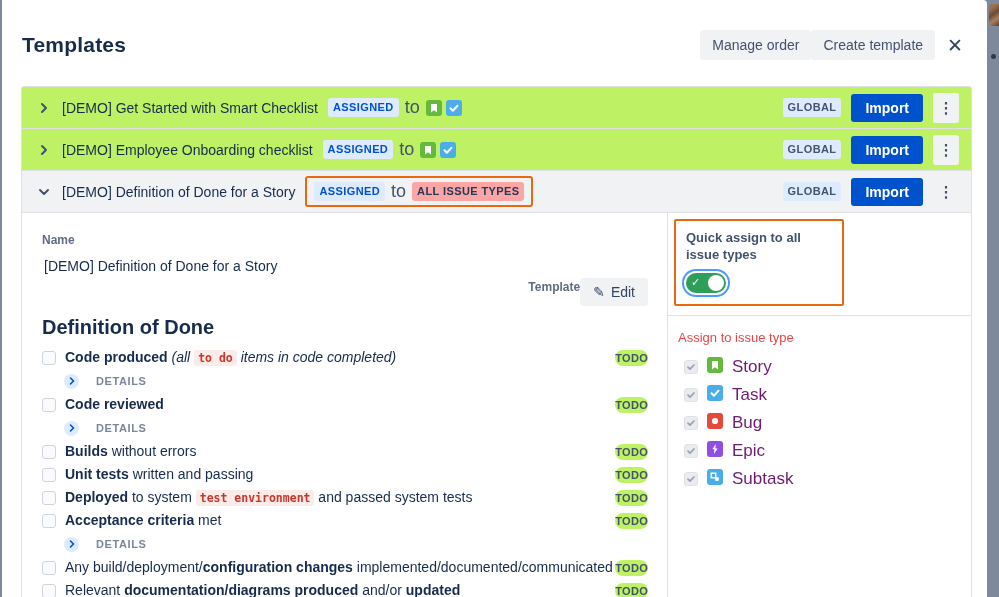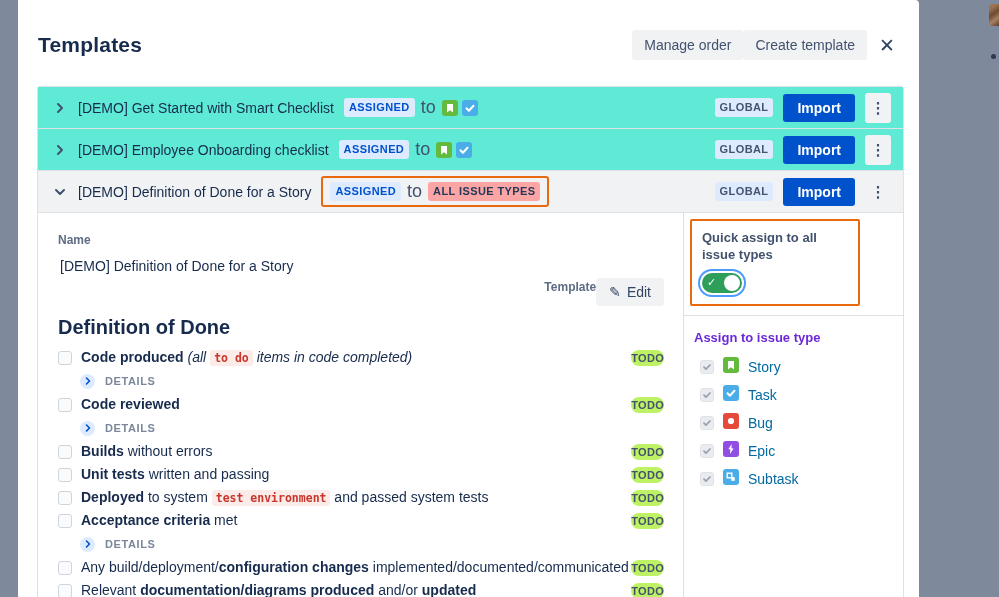--- a/index.html
+++ b/index.html
@@ -8,37 +8,37 @@
     font-family:"Liberation Sans","DejaVu Sans",sans-serif;
     background:#7E8A9C;
     position:relative;
     color:#172B4D;
   }
   
   .backdrop-avatar { position:absolute; right:0; top:4px; width:10px; height:22px; background:#8a6148; border-radius:4px 0 0 4px;
     background-image:linear-gradient(145deg,#9c7252 20%,#6e4a33 45%,#a58060 70%,#5c3d2a 100%); }
   .backdrop-dot { position:absolute; right:3px; top:54px; width:5px; height:5px; border-radius:50%; background:#2d3a52; }
   .modal {
-    position:absolute; left:2px; top:0; width:901px; height:597px;
-    background:#fff; border-radius:0 4px 0 0; overflow:hidden;margin-left:16px;
+    position:absolute; left:2px; top:0; width:985px; height:597px;
+    background:#fff; border-radius:0 4px 0 0; overflow:hidden;
   }
   
   .modal-header { display:flex; align-items:center; justify-content:space-between; padding:30px 18px 0 20px; }
   .page-title { font-size:21px; font-weight:700; color:#172B4D; letter-spacing:.2px; }
   .header-actions { display:flex; align-items:center; gap:0; }
   .btn-subtle {
     background:#F1F2F4; border:none; border-radius:3px; color:#42526E;
     font-family:inherit; font-size:14px; font-weight:500; padding:7px 12px; cursor:pointer;
   }
   .close-btn { background:none; border:none; font-size:19px; color:#344563; cursor:pointer; padding:2px 6px; margin-left:6px; line-height:1; }
   
   .rows-wrap { margin:26px 15px 0 19px; border:1px solid #DFE1E6; border-radius:3px 3px 0 0; }
   .tpl-row {
     display:flex; align-items:center; height:42px; padding:0 12px 0 10px;
-    border-bottom:1px solid #DFE1E6; background:#5eead4;
+    border-bottom:1px solid #DFE1E6; background:#bef264;
   }
   .tpl-row.expanded { background:#F1F2F4; }
   .chev-btn { background:none; border:none; cursor:pointer; width:24px; height:24px; display:flex; align-items:center; justify-content:center; }
   .row-title { font-size:14px; color:#172B4D; margin:0 10px 0 6px; white-space:nowrap; }
   .lozenge {
     display:inline-block; font-size:11px; font-weight:700; letter-spacing:.4px;
     padding:2px 5px; border-radius:3px; text-transform:uppercase; line-height:1.35;
   }
   .loz-blue { background:#DEEBFF; color:#0052CC; }
   .loz-global { background:#DEEBFF; color:#44546F; }
@@ -63,36 +63,36 @@
   .btn-edit { background:#F1F2F4; border:none; border-radius:3px; color:#344563; font-family:inherit;
     font-size:14px; font-weight:500; padding:6px 13px; cursor:pointer; display:flex; align-items:center; gap:6px; margin-top:-2px; }
   .checklist-heading { font-size:20px; font-weight:700; color:#172B4D; margin:10px 0 8px 0; }
   .chk-item { display:flex; align-items:center; min-height:22px; margin:1px 0; }
   .chk-box { width:14px; height:14px; border:1px solid #D0D4DB; background:#FAFBFC; border-radius:3px; flex:0 0 14px; margin-right:9px; cursor:pointer; }
   .chk-text { font-size:14px; color:#172B4D; flex:1; line-height:1.4; white-space:nowrap; overflow:hidden; }
   .seg-bold { font-weight:700; }
   .seg-italic { font-style:italic; }
   .seg-code { font-family:"DejaVu Sans Mono","Liberation Mono",monospace; font-size:11.5px; color:#C9372C; background:#FBEBE9; padding:1px 4px; border-radius:3px; font-weight:700; }
   .status-badge { background:#bef264; color:#42526E; font-size:11px; font-weight:700; border-radius:8px; padding:2px 0; letter-spacing:.3px; }
-  .details-row { display:flex; align-items:center; gap:10px; margin:3px 0 4px 22px; height:18px; cursor:pointer; }
+  .details-row { display:flex; align-items:center; gap:17px; margin:3px 0 4px 22px; height:18px; cursor:pointer; }
   .details-circ { width:15px; height:15px; border-radius:50%; background:#DEEBFF; display:flex; align-items:center; justify-content:center; }
   .details-label { font-size:11px; font-weight:700; color:#7A869A; letter-spacing:.6px; }
   
   .detail-right { flex:1; padding:6px 12px 0 6px; }
   .quick-box { border:2px solid #E8690E; border-radius:2px; margin:0 0 9px 0; padding:9px 10px 11px 10px; width:170px; }
   .quick-label { font-size:13px; font-weight:700; color:#42526E; line-height:1.3; }
   .toggle { margin-top:9px; width:40px; height:20px; border-radius:10px; background:#2E9E5B; position:relative; cursor:pointer;
     box-shadow:0 0 0 2px #fff, 0 0 0 4px #4C9AFF; }
   .toggle .knob { position:absolute; top:2px; right:2px; width:16px; height:16px; border-radius:50%; background:#fff; }
   .toggle .tick { position:absolute; left:5px; top:3px; color:#fff; font-size:11px; font-weight:700; }
   .right-divider { border-top:1px solid #DFE1E6; margin:0 -12px 0 -6px; }
-  .assign-header { font-size:13px; font-weight:700; color:#6d28d9; margin:14px 0 12px 4px; }
+  .assign-header { font-size:13px; font-weight:400; color:#ef4444; margin:14px 0 12px 4px; }
   .issue-row { display:flex; align-items:center; gap:9px; margin:0 0 8px 10px; height:20px; }
   .issue-chk { width:14px; height:14px; border-radius:3px; background:#EBECF0; border:1px solid #DFE1E6; display:flex; align-items:center; justify-content:center; }
-  .issue-label { font-size:14px; color:#0369a1; }
+  .issue-label { font-size:17px; color:#701a75; }
   .type-icon { width:16px; height:16px; display:inline-block; }
 </style>
 </head>
 <body>
 
 <div class="backdrop-avatar"></div>
 <div class="backdrop-dot"></div>
 
 <div class="modal">
 

